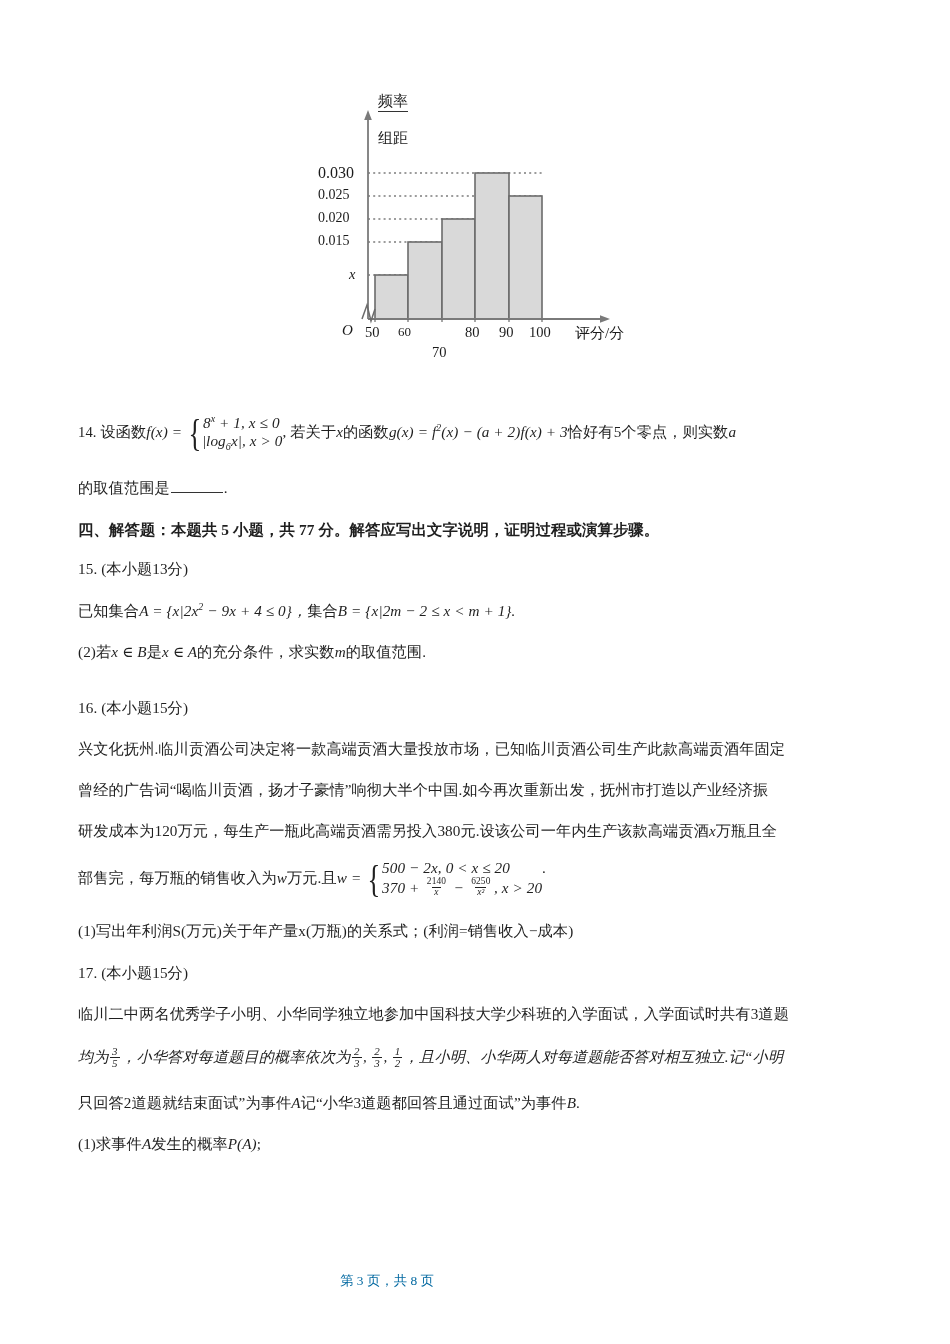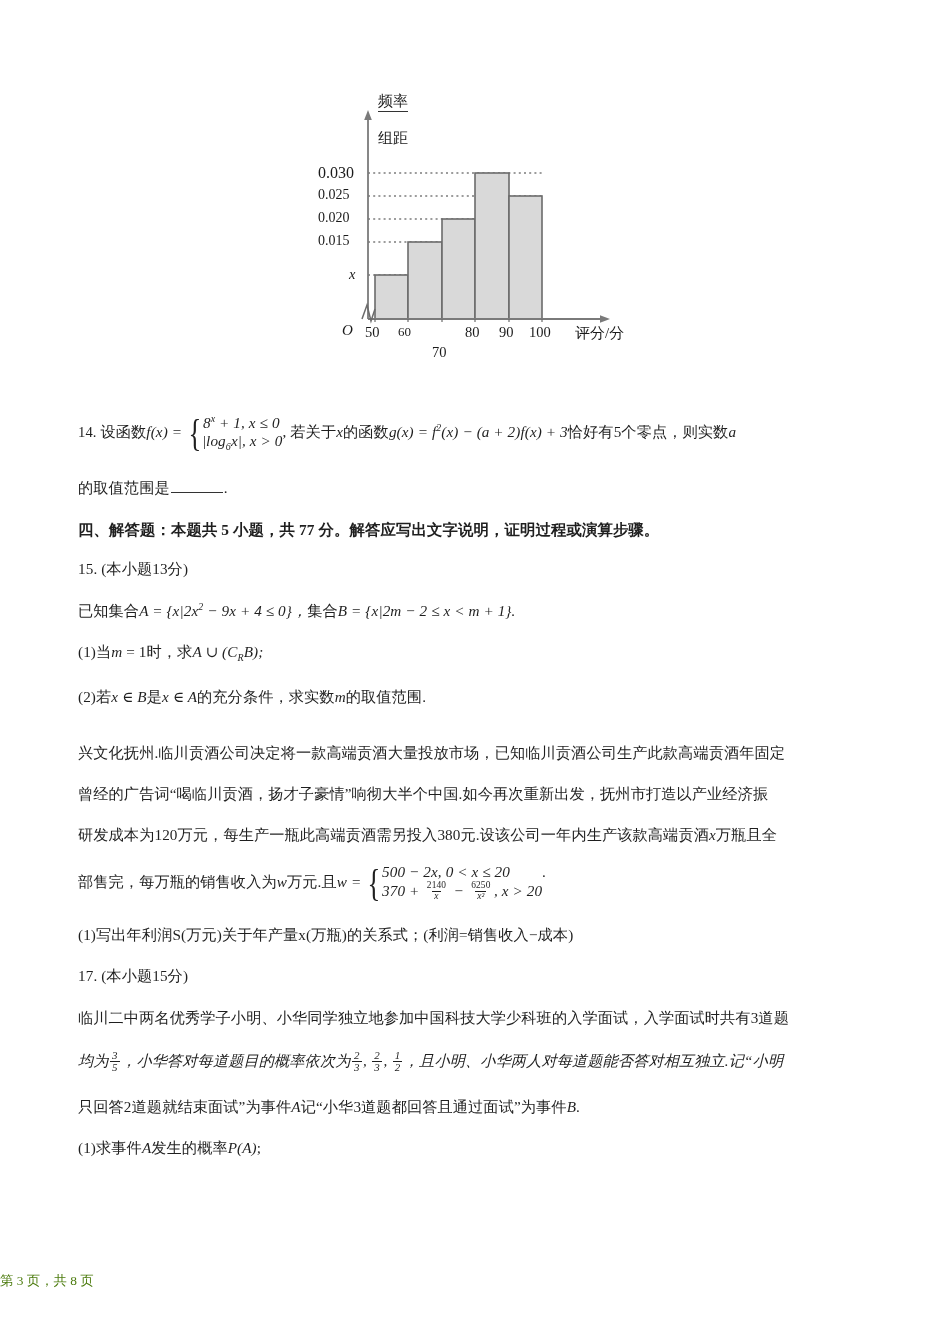--- a/index.html
+++ b/index.html
@@ -119,23 +119,23 @@
     vertical-align: baseline;
     margin: 0 1px;
   }
 
   
   .footer {
     position: absolute;
     left: 0;
     top: 1272px;
     width: 774px;
-    text-align: left;
+    text-align: center;
     font-size: 13.4px;
-    color: #4d7c0f;
+    color: #0369a1;
   }
 </style>
 </head>
 <body>
 
 <div class="page">
 
   <div class="figure-wrap">
     <div class="chart">
       <svg width="340" height="270" viewBox="0 0 340 270" xmlns="http://www.w3.org/2000/svg">
@@ -218,28 +218,26 @@
     </div>
 
     <div class="para section-head row">四、解答题：本题共 5 小题，共 77 分。解答应写出文字说明，证明过程或演算步骤。</div>
 
     <div class="para row" style="margin-bottom:26px;">15. (本小题13分)</div>
 
     <div class="para row" style="margin-bottom:26px;">
       <span>已知集合</span><span class="mi">A</span><span class="mi"> = {x|2x</span><sup class="ex">2</sup><span class="mi"> − 9x + 4 ≤ 0}，</span><span>集合</span><span class="mi">B</span><span class="mi"> = {x|2m − 2 ≤ x &lt; m + 1}.</span>
     </div>
 
-    <div class="para row" style="margin-bottom:26px;">
-      <span>(1)当</span><span class="mi">m</span><span> = 1时，求</span><span class="mi">A ∪ (C</span><sub class="ix">R</sub><span class="mi">B);</span>
-    </div>
 
     <div class="para row" style="margin-bottom:40px;">
       <span>(2)若</span><span class="mi">x ∈ B</span><span>是</span><span class="mi">x ∈ A</span><span>的充分条件，求实数</span><span class="mi">m</span><span>的取值范围.</span>
     </div>
 
+    <div class="para row" style="margin-bottom:26px;">16. (本小题15分)</div>
 
     <div class="para row" style="margin-bottom:26px;">兴文化抚州.临川贡酒公司决定将一款高端贡酒大量投放市场，已知临川贡酒公司生产此款高端贡酒年固定</div>
     <div class="para row" style="margin-bottom:26px;">曾经的广告词“喝临川贡酒，扬才子豪情”响彻大半个中国.如今再次重新出发，抚州市打造以产业经济振</div>
 
     <div class="para row" style="margin-bottom:22px;">
       <span>研发成本为120万元，每生产一瓶此高端贡酒需另投入380元.设该公司一年内生产该款高端贡酒</span><span class="mi">x</span><span>万瓶且全</span>
     </div>
 
     <div class="para row" style="margin-bottom:24px;">
       <span>部售完，每万瓶的销售收入为</span><span class="mi">w</span><span>万元.且</span><span class="mi">w</span><span class="mi"> =</span>

